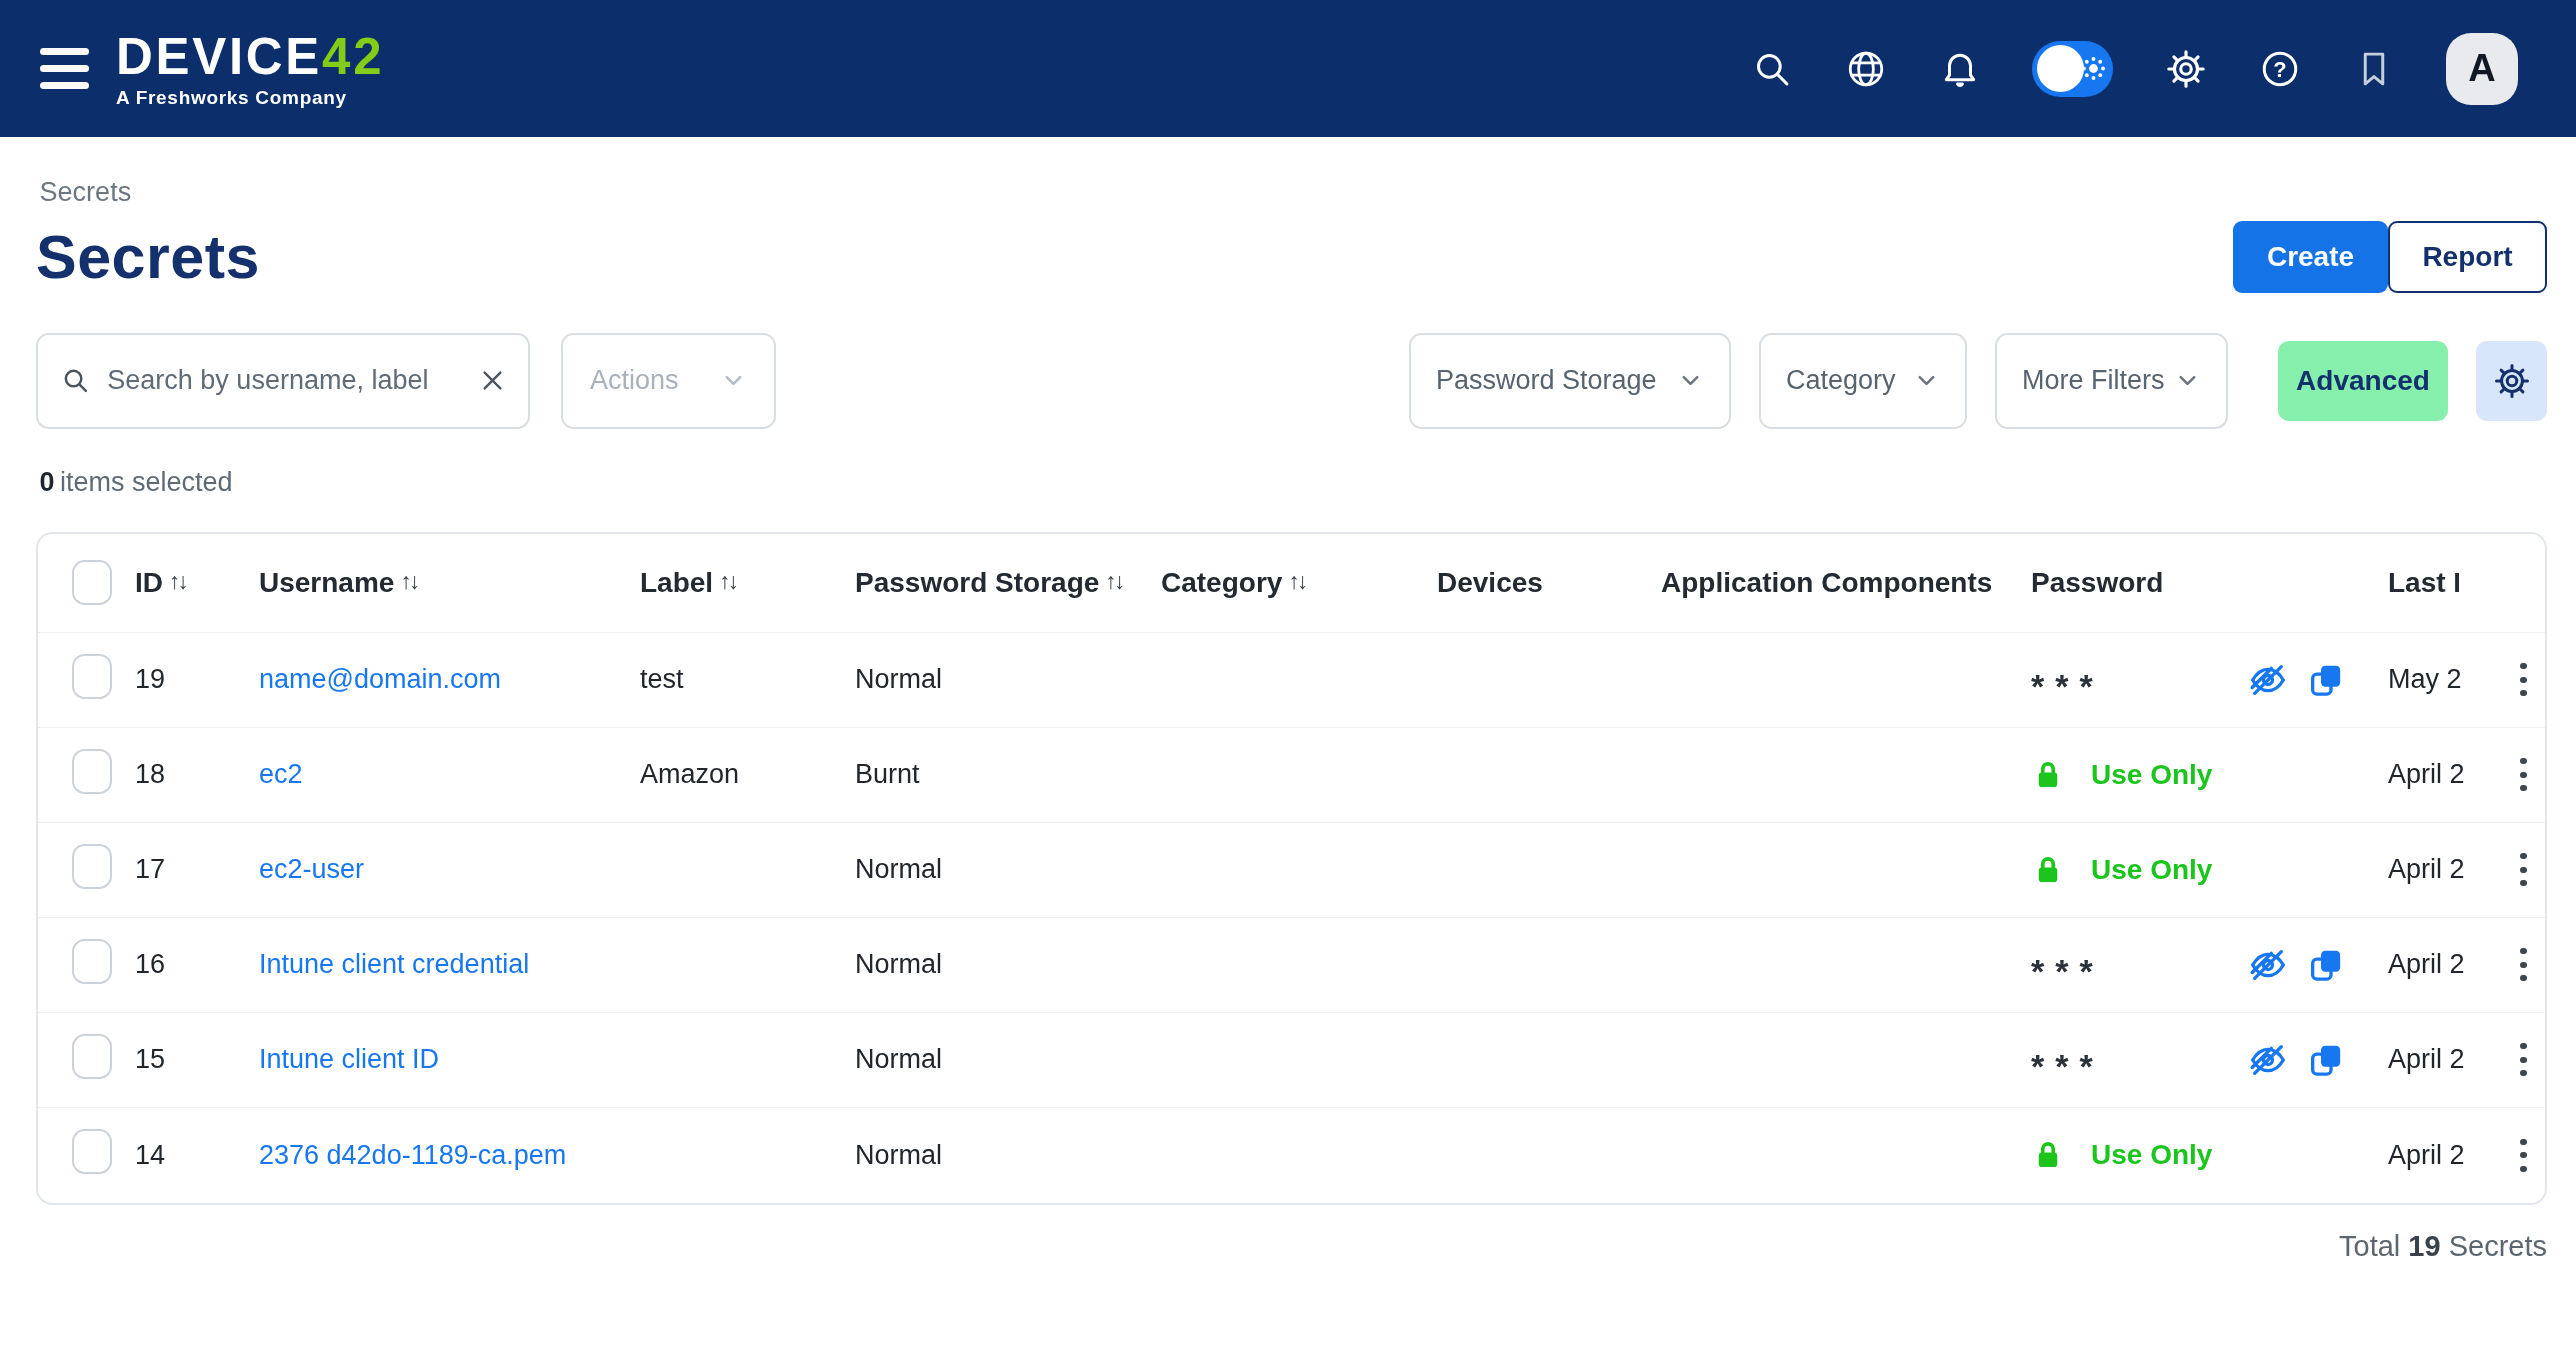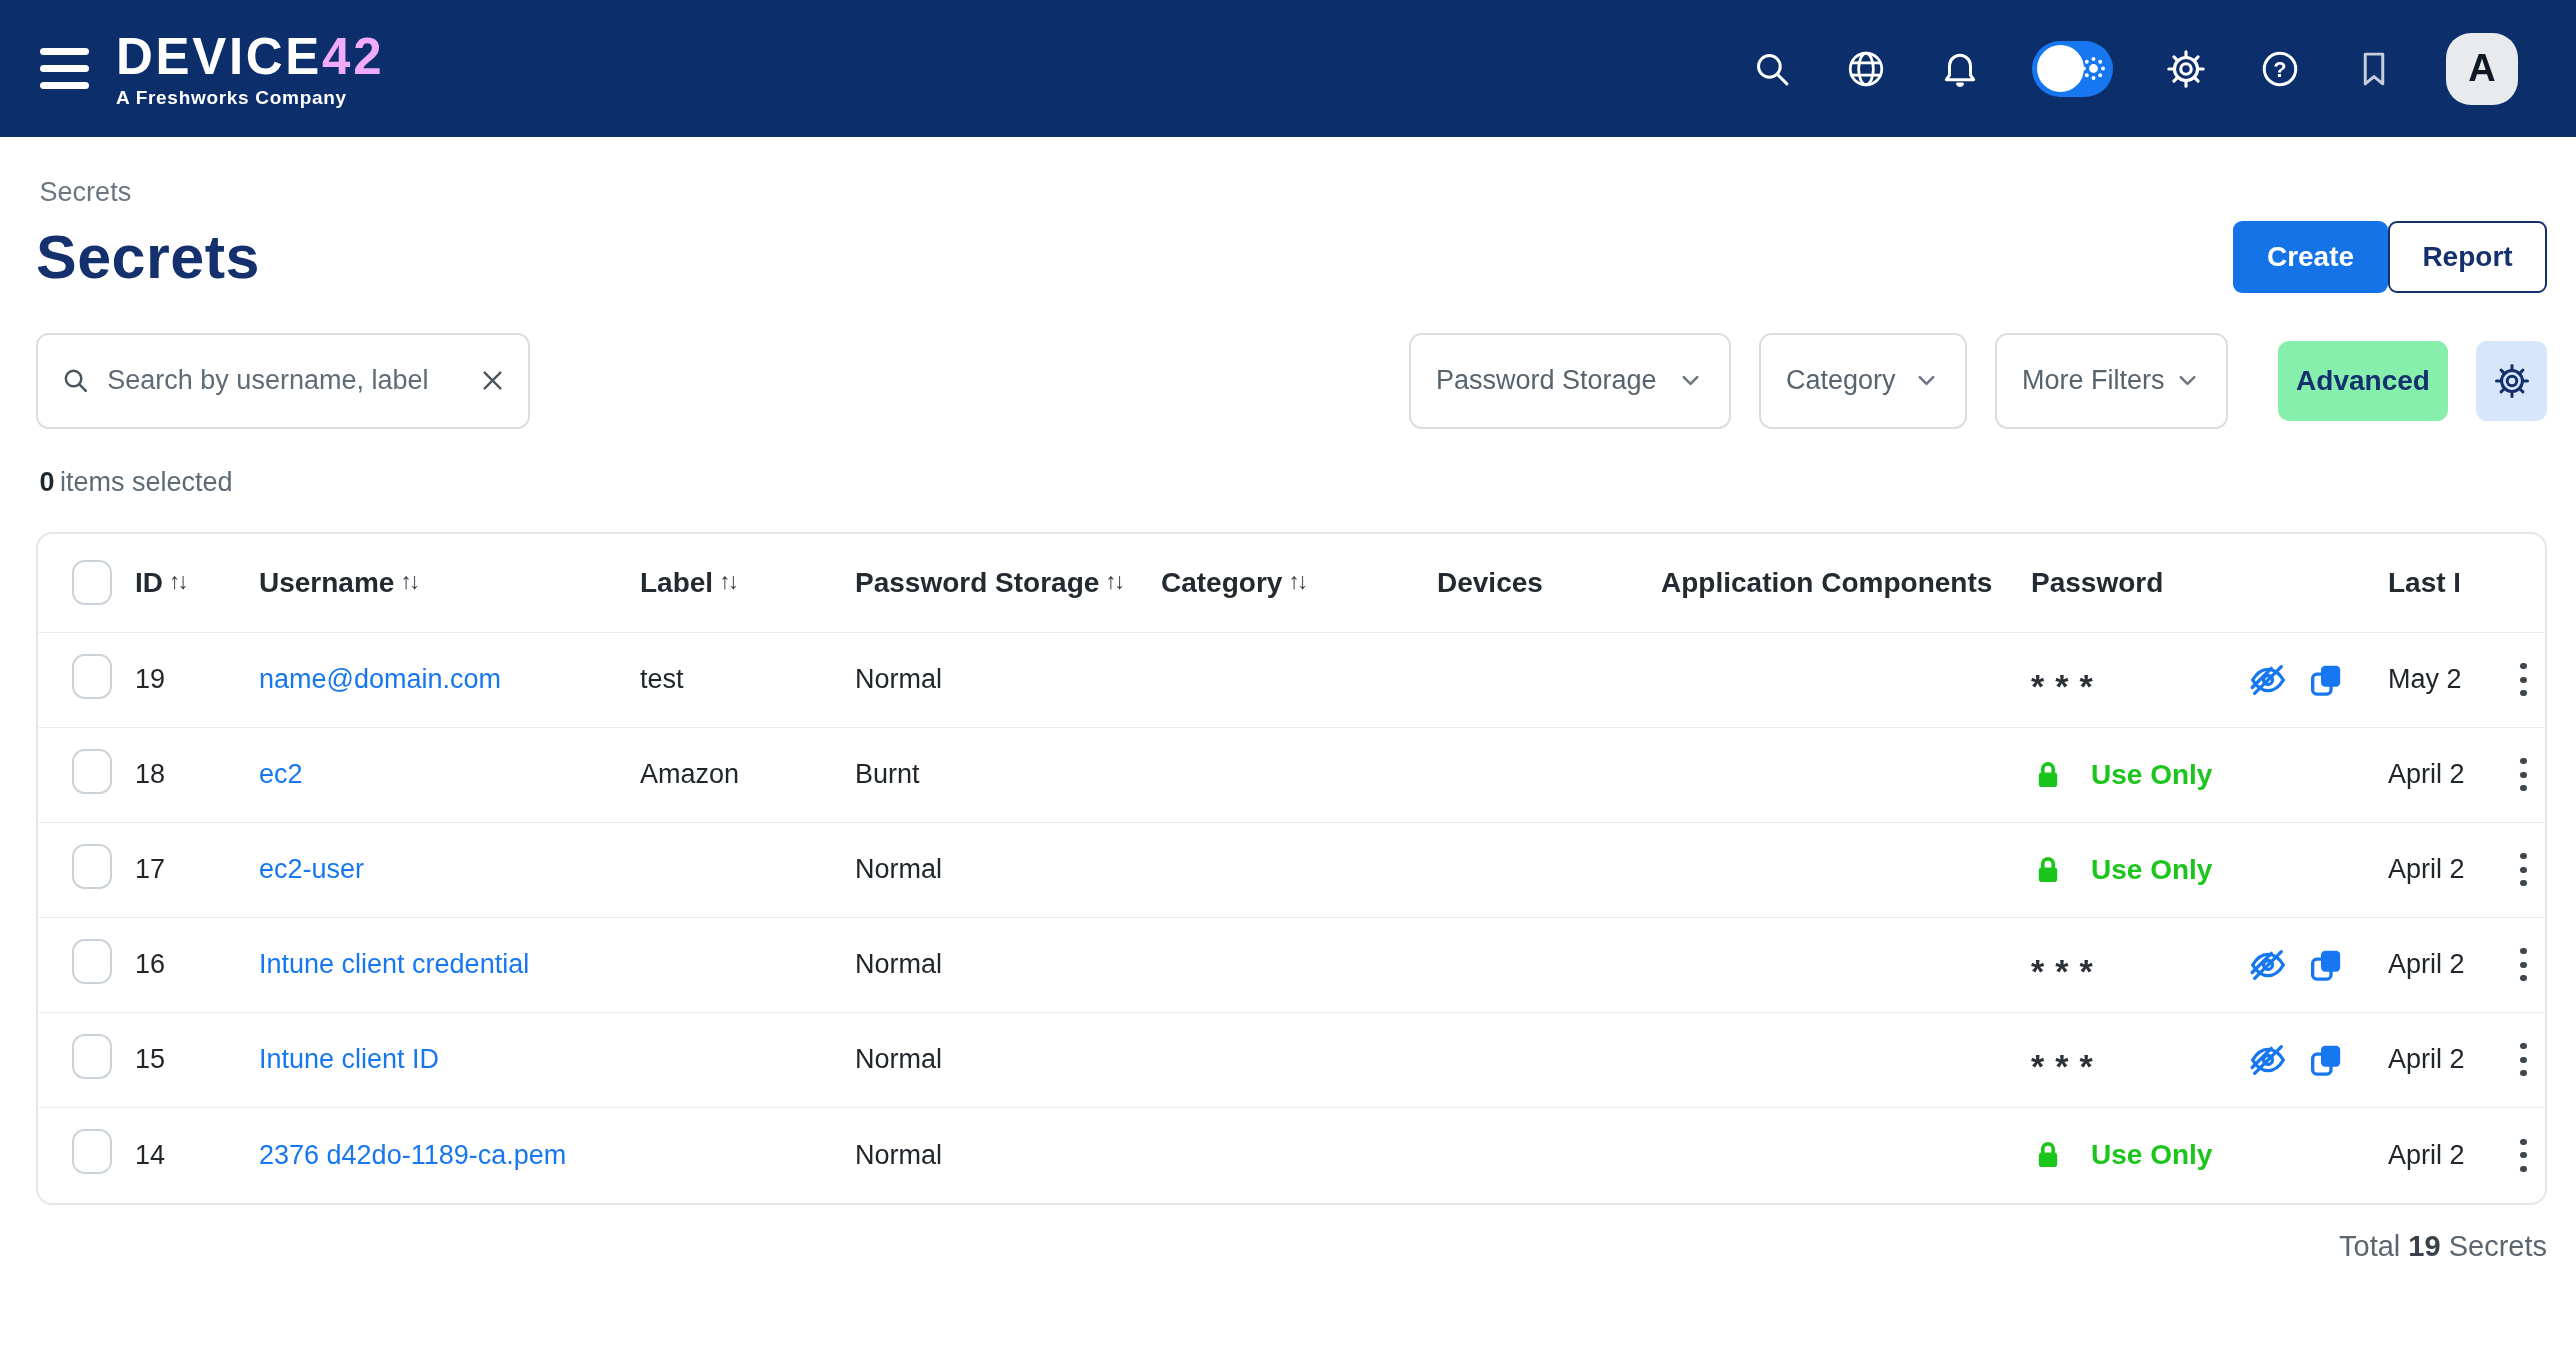--- a/index.html
+++ b/index.html
@@ -6,21 +6,21 @@
   html,body { width:2576px; height:1358px; overflow:hidden; background:#ffffff;
               font-family:"Liberation Sans","DejaVu Sans",sans-serif; }
 
   
   .navbar { height:137px; background:#0C2E6B; display:flex; align-items:center;
             padding:0 58px 0 40px; }
   .hamburger { display:flex; flex-direction:column; gap:10px; margin-right:27px; cursor:pointer; }
   .hamburger i { display:block; width:49px; height:7.2px; background:#ffffff; border-radius:3.6px; }
   .logo-block { display:flex; flex-direction:column; line-height:1; }
   .logo-line { font-size:51px; font-weight:800; letter-spacing:2.7px; color:#ffffff; }
-  .logo-num { color:#f0abfc;text-align:right; }
+  .logo-num { color:#84cc16;text-align:right; }
   .logo-tagline { color:#ffffff; font-size:19px; font-weight:700; letter-spacing:0.7px; margin-top:6px; }
   .nav-right { margin-left:auto; display:flex; align-items:center; gap:51px; }
   .nav-ic { width:43px; height:43px; display:flex; align-items:center; justify-content:center; cursor:pointer; }
   .nav-ic svg { width:42px; height:42px; }
   .toggle { width:81px; height:56px; border-radius:28px; background:#1677F0; position:relative; cursor:pointer; }
   .toggle .knob { position:absolute; left:4.5px; top:4.5px; width:47px; height:47px; border-radius:50%; background:#ffffff; }
   .toggle svg { position:absolute; right:4.5px; top:12.7px; width:31px; height:31px; }
   .avatar { width:72px; height:72px; border-radius:25px; background:#E8EAEE; display:flex;
             align-items:center; justify-content:center; font-size:38px; font-weight:700; color:#101826; cursor:pointer; }
 
@@ -187,20 +187,26 @@
       </span>
       <input type="text" placeholder="Search by username, label" style="">
       <span class="ic-btn">
         <svg width="27" height="27" viewBox="0 0 24 24" stroke="#4A545E" stroke-width="2.1" stroke-linecap="round">
             <line x1="5" y1="5" x2="19" y2="19"></line>
             <line x1="19" y1="5" x2="5" y2="19"></line>
           </svg>
       </span>
     </div>
 
+    <div class="box actionsbox">
+      <span class="lbl">Actions</span>
+      <svg width="27" height="27" viewBox="0 0 24 24" fill="none" stroke="#B3BAC2" stroke-width="2.2" stroke-linecap="round" stroke-linejoin="round">
+          <polyline points="6 9 12 15 18 9"></polyline>
+        </svg>
+    </div>
 
     <div class="toolbar-right">
       <div class="box filterbox f-storage">
         <span class="lbl">Password Storage</span>
         <svg width="27" height="27" viewBox="0 0 24 24" fill="none" stroke="#6B7480" stroke-width="2.2" stroke-linecap="round" stroke-linejoin="round">
             <polyline points="6 9 12 15 18 9"></polyline>
           </svg>
       </div>
       <div class="box filterbox f-category">
         <span class="lbl">Category</span>

